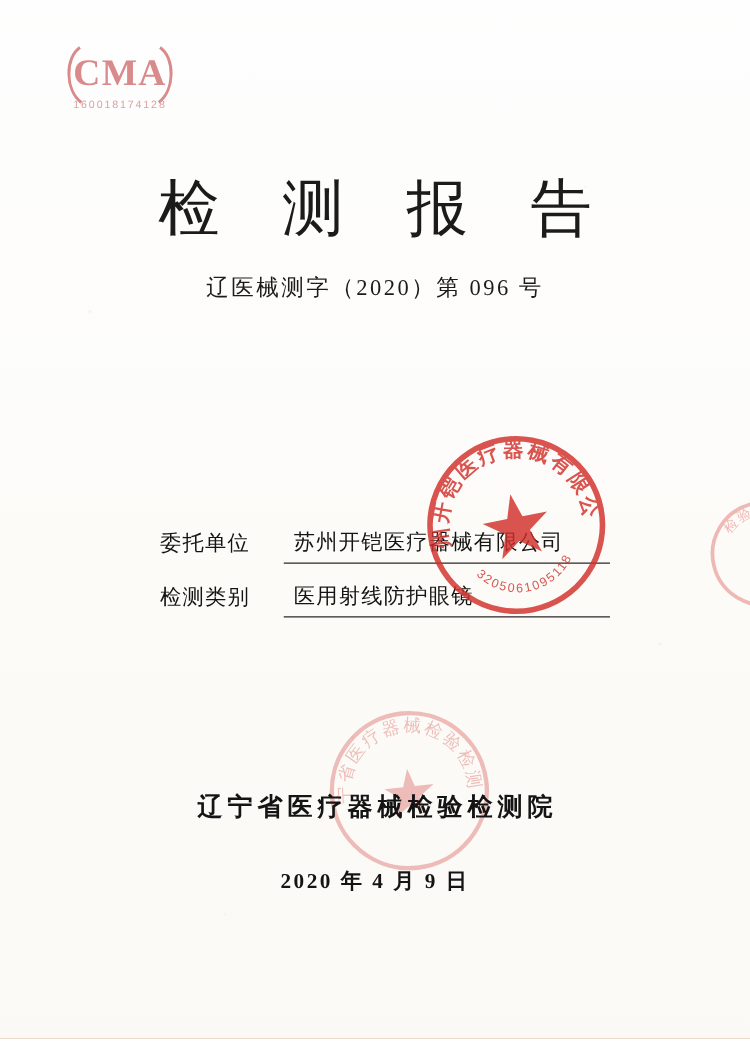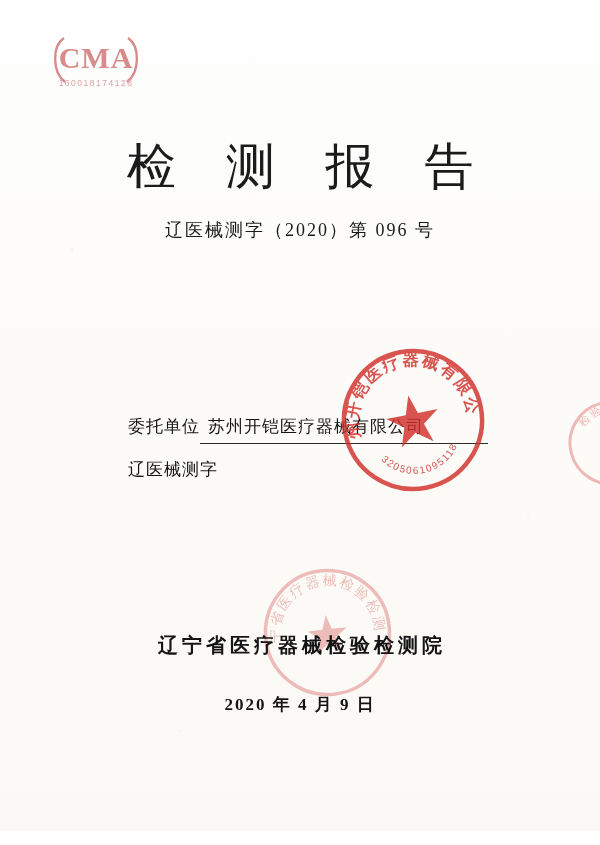--- a/index.html
+++ b/index.html
@@ -74,21 +74,22 @@
   .fields {
     position: absolute;
     left: 128px;
     top: 415px;
     width: 360px;
   }
   .field-row {
     position: relative;
     height: 43px;
     display: flex;
-    align-items: flex-start;
+    align-items: center;
+    gap: 27px;
   }
   .field-label {
     font-size: 17px;
     letter-spacing: 1px;
     color: #141414;
     white-space: nowrap;
     padding-bottom: 5px;
   }
   .field-value {
     flex: 1;
@@ -197,21 +198,22 @@
       </text>
     </svg>
   </div>
 
   <div class="fields">
     <div class="field-row">
       <span class="field-label">委托单位</span>
       <span class="field-value">苏州开铠医疗器械有限公司</span>
     </div>
     <div class="field-row">
-      <span class="field-label">辽医械测字</span>
+      <span class="field-label">检测类别</span>
+      <span class="field-value">医用射线防护眼镜</span>
     </div>
   </div>
 
   <div class="seal seal-main">
     <svg viewBox="0 0 150 150" width="150" height="150" aria-hidden="true">
       <circle cx="75" cy="75" r="69" fill="none" stroke="#d2302a" stroke-width="4.5"></circle>
       <path id="mainArc" d="M 20 75 A 55 55 0 0 1 130 75" fill="none"></path>
       <text font-family="Liberation Serif, serif" font-size="16.5" font-weight="bold" fill="#d2302a" letter-spacing="2.2">
         <textPath href="#mainArc" startOffset="50%" text-anchor="middle">苏州开铠医疗器械有限公司</textPath>
       </text>

